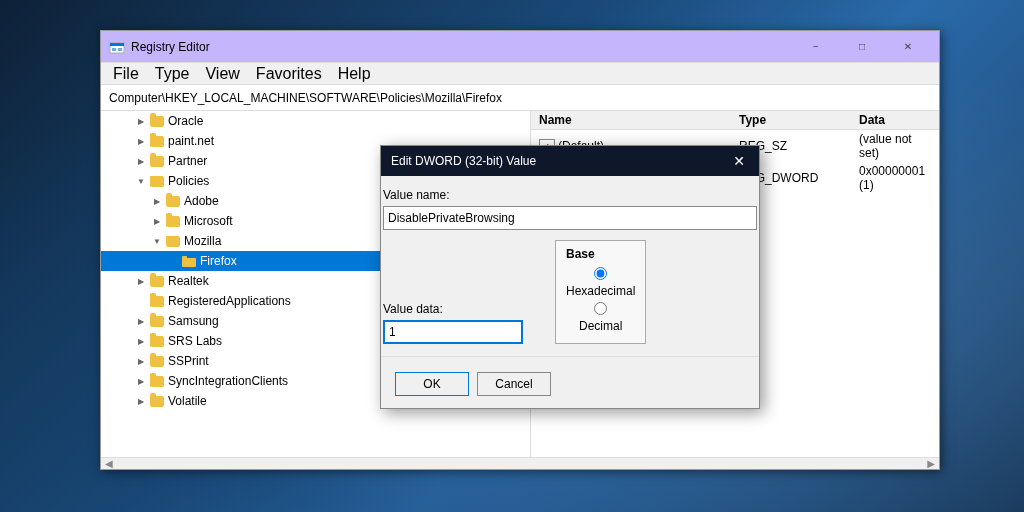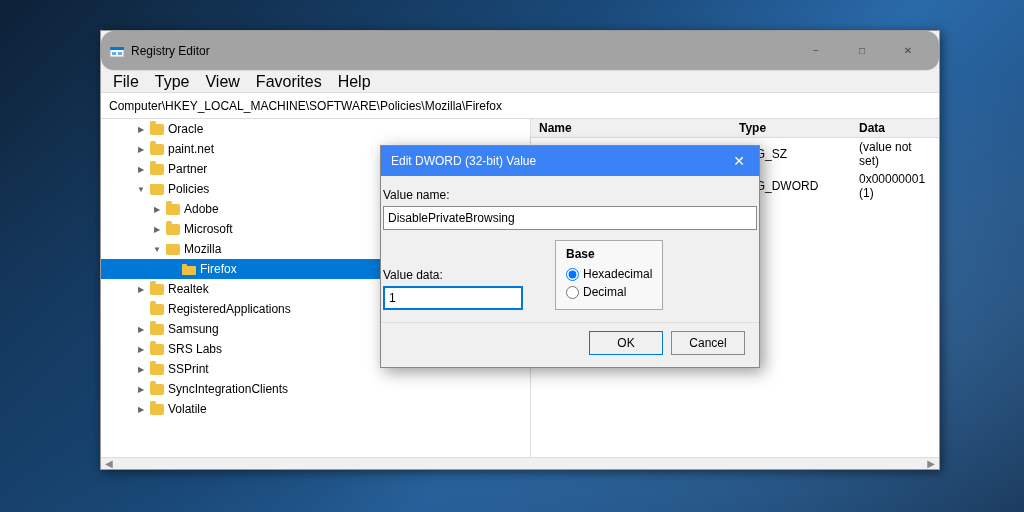--- a/index.html
+++ b/index.html
@@ -33,28 +33,27 @@
       width: 840px;
       height: 440px;
       background: #f0f0f0;
       border: 1px solid #999;
       box-shadow: 2px 2px 10px rgba(0,0,0,0.5);
       display: flex;
       flex-direction: column;
     }
 
     .title-bar {
-      height: 40px;
-      background: #a3a3a3;
+      height: 32px;
+      background: #c4b5fd;
       display: flex;
       align-items: center;
       padding: 0 8px;
       border-bottom: 1px solid #ddd;
       flex-shrink: 0;
-      border-radius: 13px;
     }
 
     .title-bar-icon {
       width: 16px;
       height: 16px;
       margin-right: 6px;
       flex-shrink: 0;
     }
 
     .title-bar-text {
@@ -243,21 +242,21 @@
       left: 380px;
       width: 380px;
       background: #f0f0f0;
       border: 1px solid #888;
       box-shadow: 4px 4px 15px rgba(0,0,0,0.4);
       pointer-events: all;
     }
 
     .dialog-title {
       height: 30px;
-      background: #3b82f6;
+      background: #0f172a;
       display: flex;
       align-items: center;
       padding: 0 10px;
       color: #fff;
       font-size: 12px;
       font-weight: 500;
     }
 
     .dialog-close {
       margin-left: auto;
@@ -322,31 +321,32 @@
       font-weight: 600;
       margin-bottom: 6px;
     }
 
     .radio-item {
       display: flex;
       align-items: center;
       gap: 4px;
       margin-bottom: 4px;
       font-size: 12px;
+      flex-direction: column;
     }
 
     .radio-item input[type="radio"] {
       margin: 0;
     }
 
     .dialog-buttons {
       display: flex;
-      justify-content: flex-end;
+      justify-content: flex-start;
       gap: 8px;
-      padding: 8px 14px 12px;
+      padding: 15px 14px 12px;
       border-top: 1px solid #ddd;
     }
 
     .btn {
       width: 74px;
       height: 24px;
       border: 1px solid #888;
       background: #f0f0f0;
       cursor: pointer;
       font-size: 12px;

